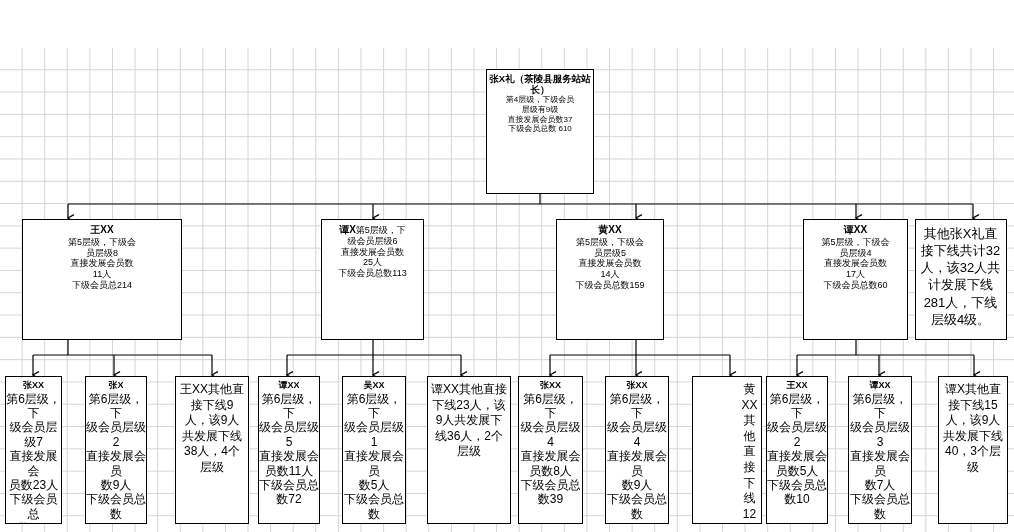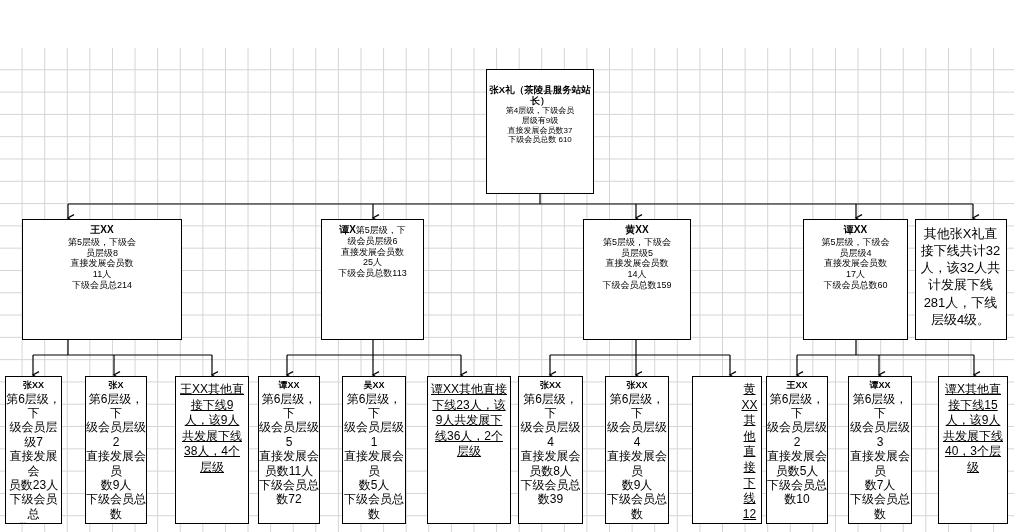--- a/index.html
+++ b/index.html
@@ -44,39 +44,39 @@
     text-align:center;
     color:#000;
     overflow:hidden;
   }
   .node .nm{
     display:block;font-weight:bold;line-height:1.18;
   }
   .node .ln{display:block;line-height:1.2;}
 
   
-  .n-root{font-size:8.5px;padding-top:14px;}
+  .n-root{font-size:8.5px;padding-top:3px;}
   .n-root .nm{font-size:9.5px;}
   .n-root .ln{font-size:8px;}
 
   
   .n-l2{font-size:9px;padding-top:4px;}
   .n-l2 .nm{font-size:10px;margin-bottom:1px;}
   .n-l2 .ln{font-size:9px;}
 
   
   .n-sum2{font-size:13px;padding:5px 4px 0 3px;line-height:1.32;}
 
   
   .n-l3{font-size:8.5px;padding-top:3px;}
   .n-l3 .nm{font-size:9px;margin-bottom:1px;}
   .n-l3 .ln{font-size:12px;}
 
   
-  .n-sum3{font-size:12px;padding:5px 3px 0 3px;line-height:1.3;text-decoration:underline;}
+  .n-sum3{font-size:12px;padding:5px 3px 0 3px;line-height:1.3;}
 </style>
 </head>
 <body>
 
 <div id="grid"></div>
 <div id="title-band"></div>
 <div id="page-title">张X礼涉嫌组织、领导传销活动案组织结构图</div>
 
 <svg id="connectors" viewBox="0 0 1014 532">
   <defs>
@@ -142,21 +142,21 @@
   </div>
 
   <div class="node n-l2" style="left:321px;top:219px;width:103px;height:121px;">
     <span class="nm" style="display:inline;">谭X</span><span class="ln" style="display:inline;">第5层级，下</span>
     <span class="ln">级会员层级6</span>
     <span class="ln">直接发展会员数</span>
     <span class="ln">25人</span>
     <span class="ln">下级会员总数113</span>
   </div>
 
-  <div class="node n-l2" style="left:583px;top:219px;width:108px;height:121px;">
+  <div class="node n-l2" style="left:556px;top:219px;width:108px;height:121px;">
     <span class="nm">黄XX</span>
     <span class="ln">第5层级，下级会</span>
     <span class="ln">员层级5</span>
     <span class="ln">直接发展会员数</span>
     <span class="ln">14人</span>
     <span class="ln">下级会员总数159</span>
   </div>
 
   <div class="node n-l2" style="left:803px;top:219px;width:105px;height:121px;">
     <span class="nm">谭XX</span>

